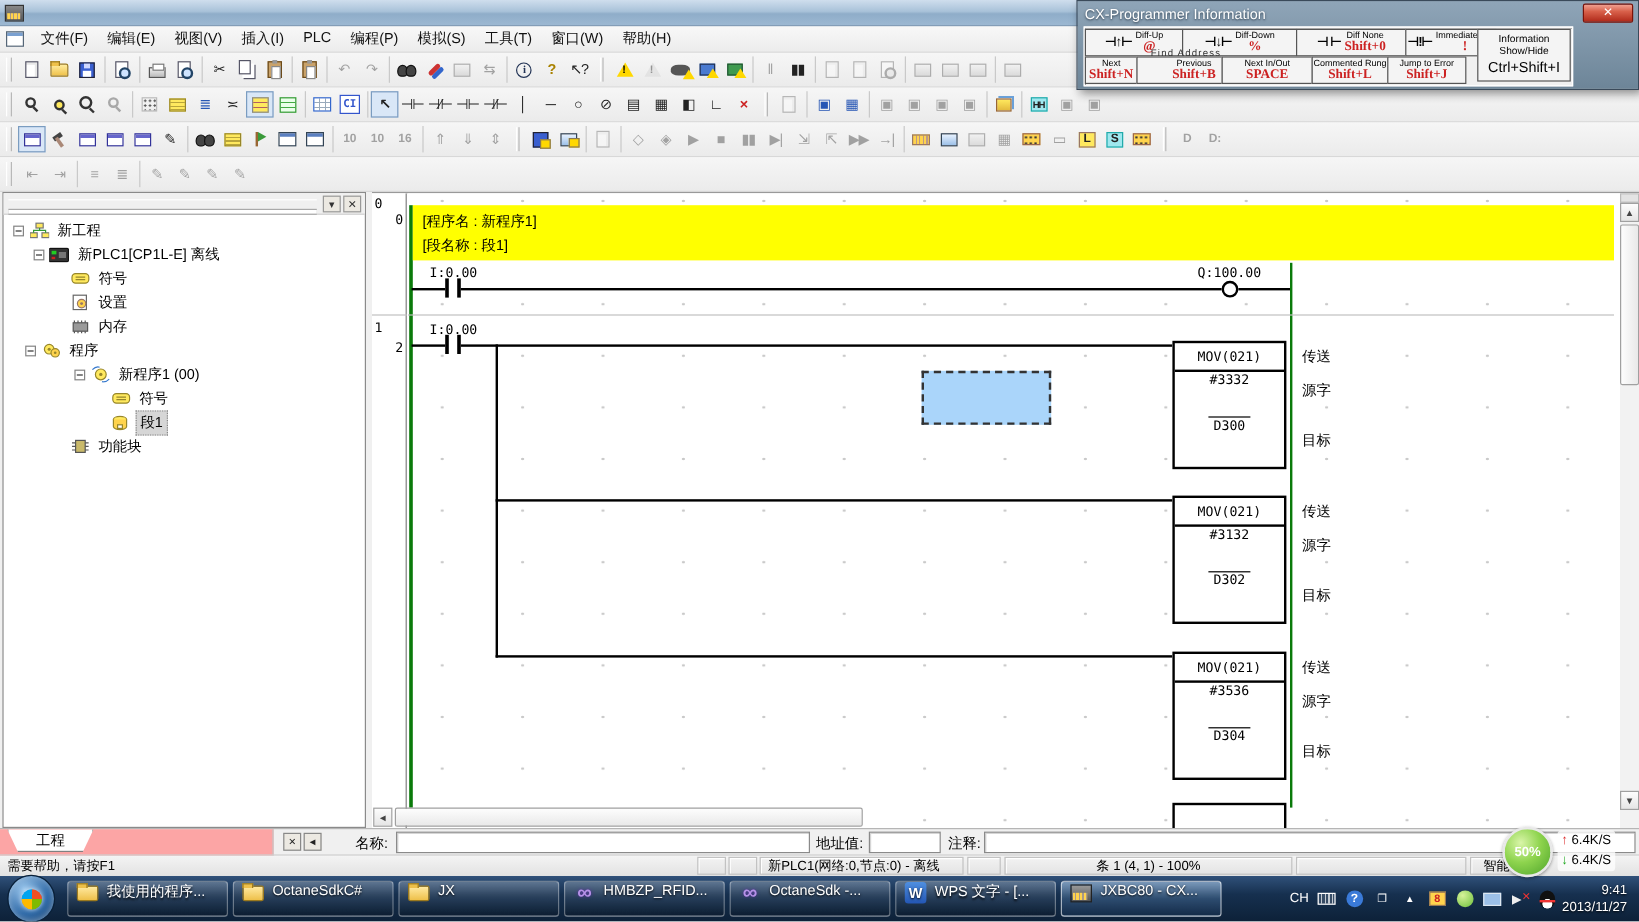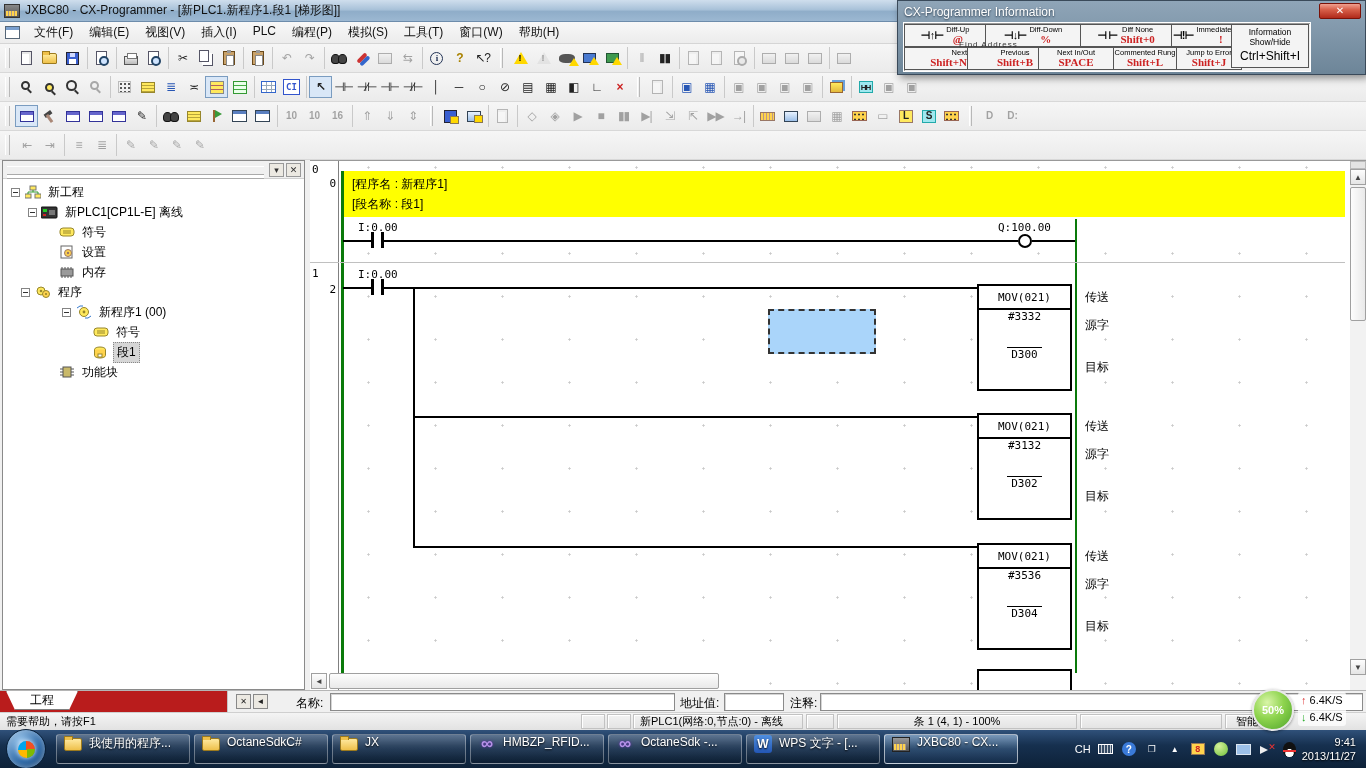--- a/index.html
+++ b/index.html
@@ -165,21 +165,21 @@
   #hscroll{position:absolute;left:1px;top:512px;width:1038px;height:16px}
   #hthumb{position:absolute;left:18px;top:0;width:390px;height:16px;border:1px solid #a0a0a0;
     border-radius:2px;background:linear-gradient(#fdfdfd,#e9e9e9)}
   #vscroll{position:absolute;left:1040px;top:0;width:16px;height:530px;background:#f2f2f2}
   #vthumb{position:absolute;left:0;top:26px;width:16px;height:134px;border:1px solid #a0a0a0;
     border-radius:2px;background:linear-gradient(90deg,#fdfdfd,#e9e9e9)}
   #vsplit{position:absolute;left:0;top:0;width:16px;height:8px;background:#e3e3e3;border:1px solid #bbb}
 
   
   #watchrow{position:absolute;left:0;top:690px;width:1366px;height:22px;background:#f0f0f0;border-top:1px solid #b5b5b5}
-  #tabbar{position:absolute;left:0;top:0;width:228px;height:32px;background:#b91c1c;border-right:1px solid #c5c5c5}
+  #tabbar{position:absolute;left:0;top:0;width:228px;height:32px;background:#fca5a5;border-right:1px solid #c5c5c5}
   #proj-tab{position:absolute;left:6px;top:0;width:72px;height:19px;background:#fff;
     border:1px solid #808080;border-top:none;clip-path:polygon(0 0,100% 0,calc(100% - 9px) 100%,9px 100%);
     text-align:center;line-height:18px;font-size:12px}
   .wbtn{position:absolute;top:3px;width:15px;height:15px;border:1px solid #888;background:#ece9e2;
     font-size:8px;line-height:13px;text-align:center;color:#222}
   .wlabel{position:absolute;top:4px;font-size:12px;color:#000}
   .wfield{position:absolute;top:2px;height:18px;background:#fff;border:1px solid #8a8a8a;
     box-shadow:inset 1px 1px 0 #d5d5d5}
 
   
@@ -264,21 +264,20 @@
   #pinfo{position:absolute;right:1px;top:1px;width:78px;height:44px;border:1px solid #555;background:#f4f4f4;
     display:flex;flex-direction:column;align-items:center;justify-content:center;line-height:1.15}
   #pinfo .plab{font-size:8.5px}
   #pfind{position:absolute;left:55px;top:17px;font-size:8px;color:#333;letter-spacing:1px;z-index:5}
 </style>
 </head>
 <body>
 
 <div id="titlebar">
   <div id="app-icon"></div>
-  <span>JXBC80 - CX-Programmer - [新PLC1.新程序1.段1 [梯形图]]</span>
 </div>
 
 <div id="menubar">
   <div id="mdi-icon"></div>
   <div id="menu-items" style="display:flex">
       <div class="menu-item">文件(F)</div>
       <div class="menu-item">编辑(E)</div>
       <div class="menu-item">视图(V)</div>
       <div class="menu-item">插入(I)</div>
       <div class="menu-item">PLC</div>
@@ -1063,21 +1062,21 @@
         </div>
         <div class="pcell ptop" style="width: 76px;">
           <span class="pico">⊣!⊢</span>
           <span style="display: flex; flex-direction: column; align-items: center;">
             <span class="plab">Immediate Ref</span>
             <span class="pkey">!</span>
           </span>
         </div>
       </div>
     <div class="prow" id="prow2">
-        <div class="pcell" style="width: 64px; align-items: flex-end;">
+        <div class="pcell" style="width: 44px;">
           <span class="plab">Next</span>
           <span class="pkey">Shift+N</span>
         </div>
         <div class="pcell" style="width: 72px; padding-left: 24px;">
           <span class="plab">Previous</span>
           <span class="pkey">Shift+B</span>
         </div>
         <div class="pcell" style="width: 76px;">
           <span class="plab">Next In/Out</span>
           <span class="pkey">SPACE</span>

